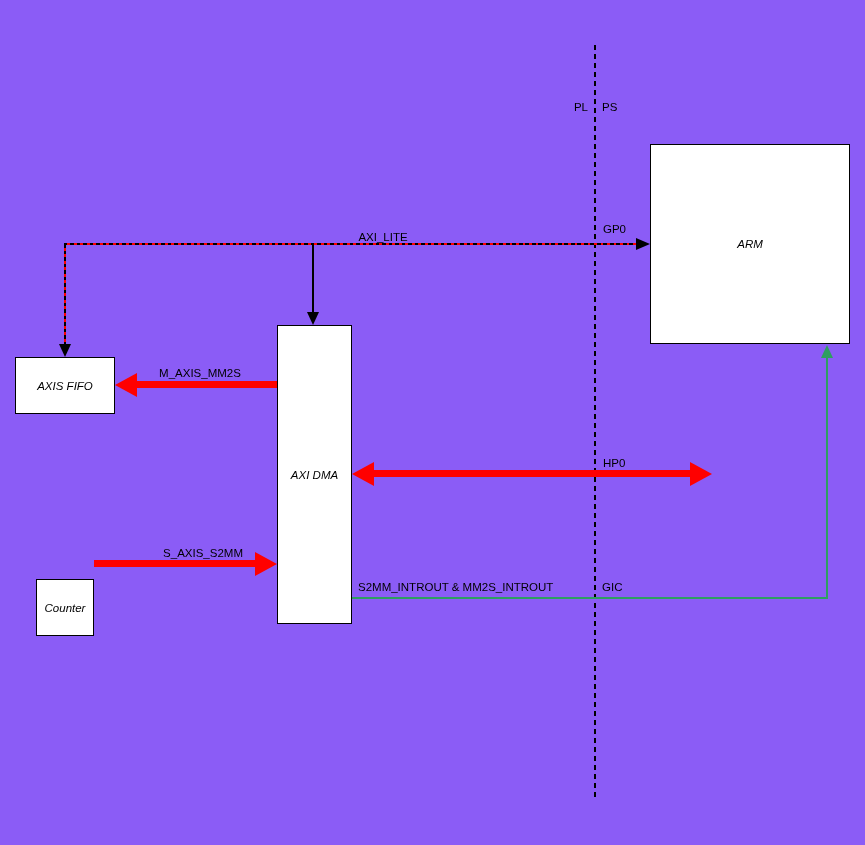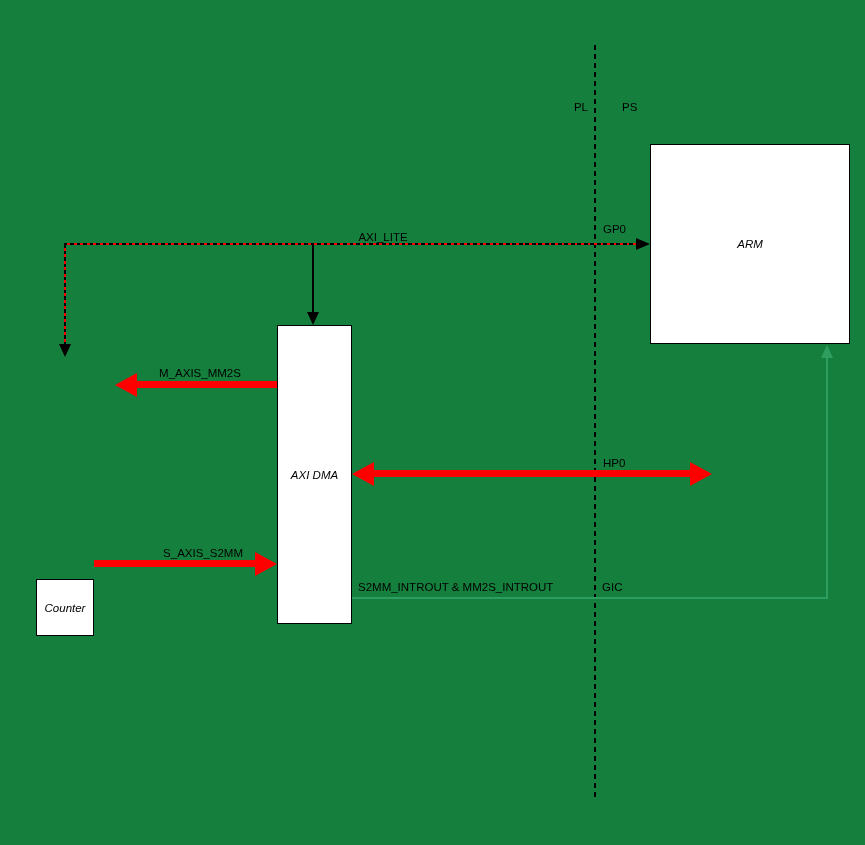--- a/index.html
+++ b/index.html
@@ -4,21 +4,21 @@
 <style>
   html, body {
     margin: 0;
     padding: 0;
     background: #ffffff;
   }
   #canvas {
     position: relative;
     width: 865px;
     height: 845px;
-    background: #15803d;
+    background: #8b5cf6;
     font-family: "Liberation Sans", sans-serif;
     font-size: 11.5px;
     color: #000000;
     overflow: hidden;
   }
   
   .block {
     position: absolute;
     box-sizing: border-box;
     border: 1.4px solid #000000;
@@ -136,33 +136,36 @@
     width: 0; height: 0;
     border-left: 6px solid transparent;
     border-right: 6px solid transparent;
     border-bottom: 13px solid #2e9e60;
   }
   #introut-label { left: 358px; top: 580px; }
   #gic-label     { left: 602px; top: 580px; }
 
   
   #pl-label { left: 560px; top: 100px; width: 28px; text-align: right; }
-  #ps-label { left: 602px; top: 100px; margin-left: 20px; }
+  #ps-label { left: 602px; top: 100px; }
 </style>
 </head>
 <body>
 
 <div id="canvas">
 
   <div id="pl-ps-divider"></div>
   <span class="lbl" id="pl-label">PL</span>
   <span class="lbl" id="ps-label">PS</span>
 
   <div class="block" id="arm-block">
     <span>ARM</span>
+  </div>
+  <div class="block" id="axis-fifo-block">
+    <span>AXIS FIFO</span>
   </div>
   <div class="block" id="axi-dma-block">
     <span>AXI DMA</span>
   </div>
   <div class="block" id="counter-block">
     <span>Counter</span>
   </div>
 
   <div id="axi-lite-h"></div>
   <div id="axi-lite-v"></div>

